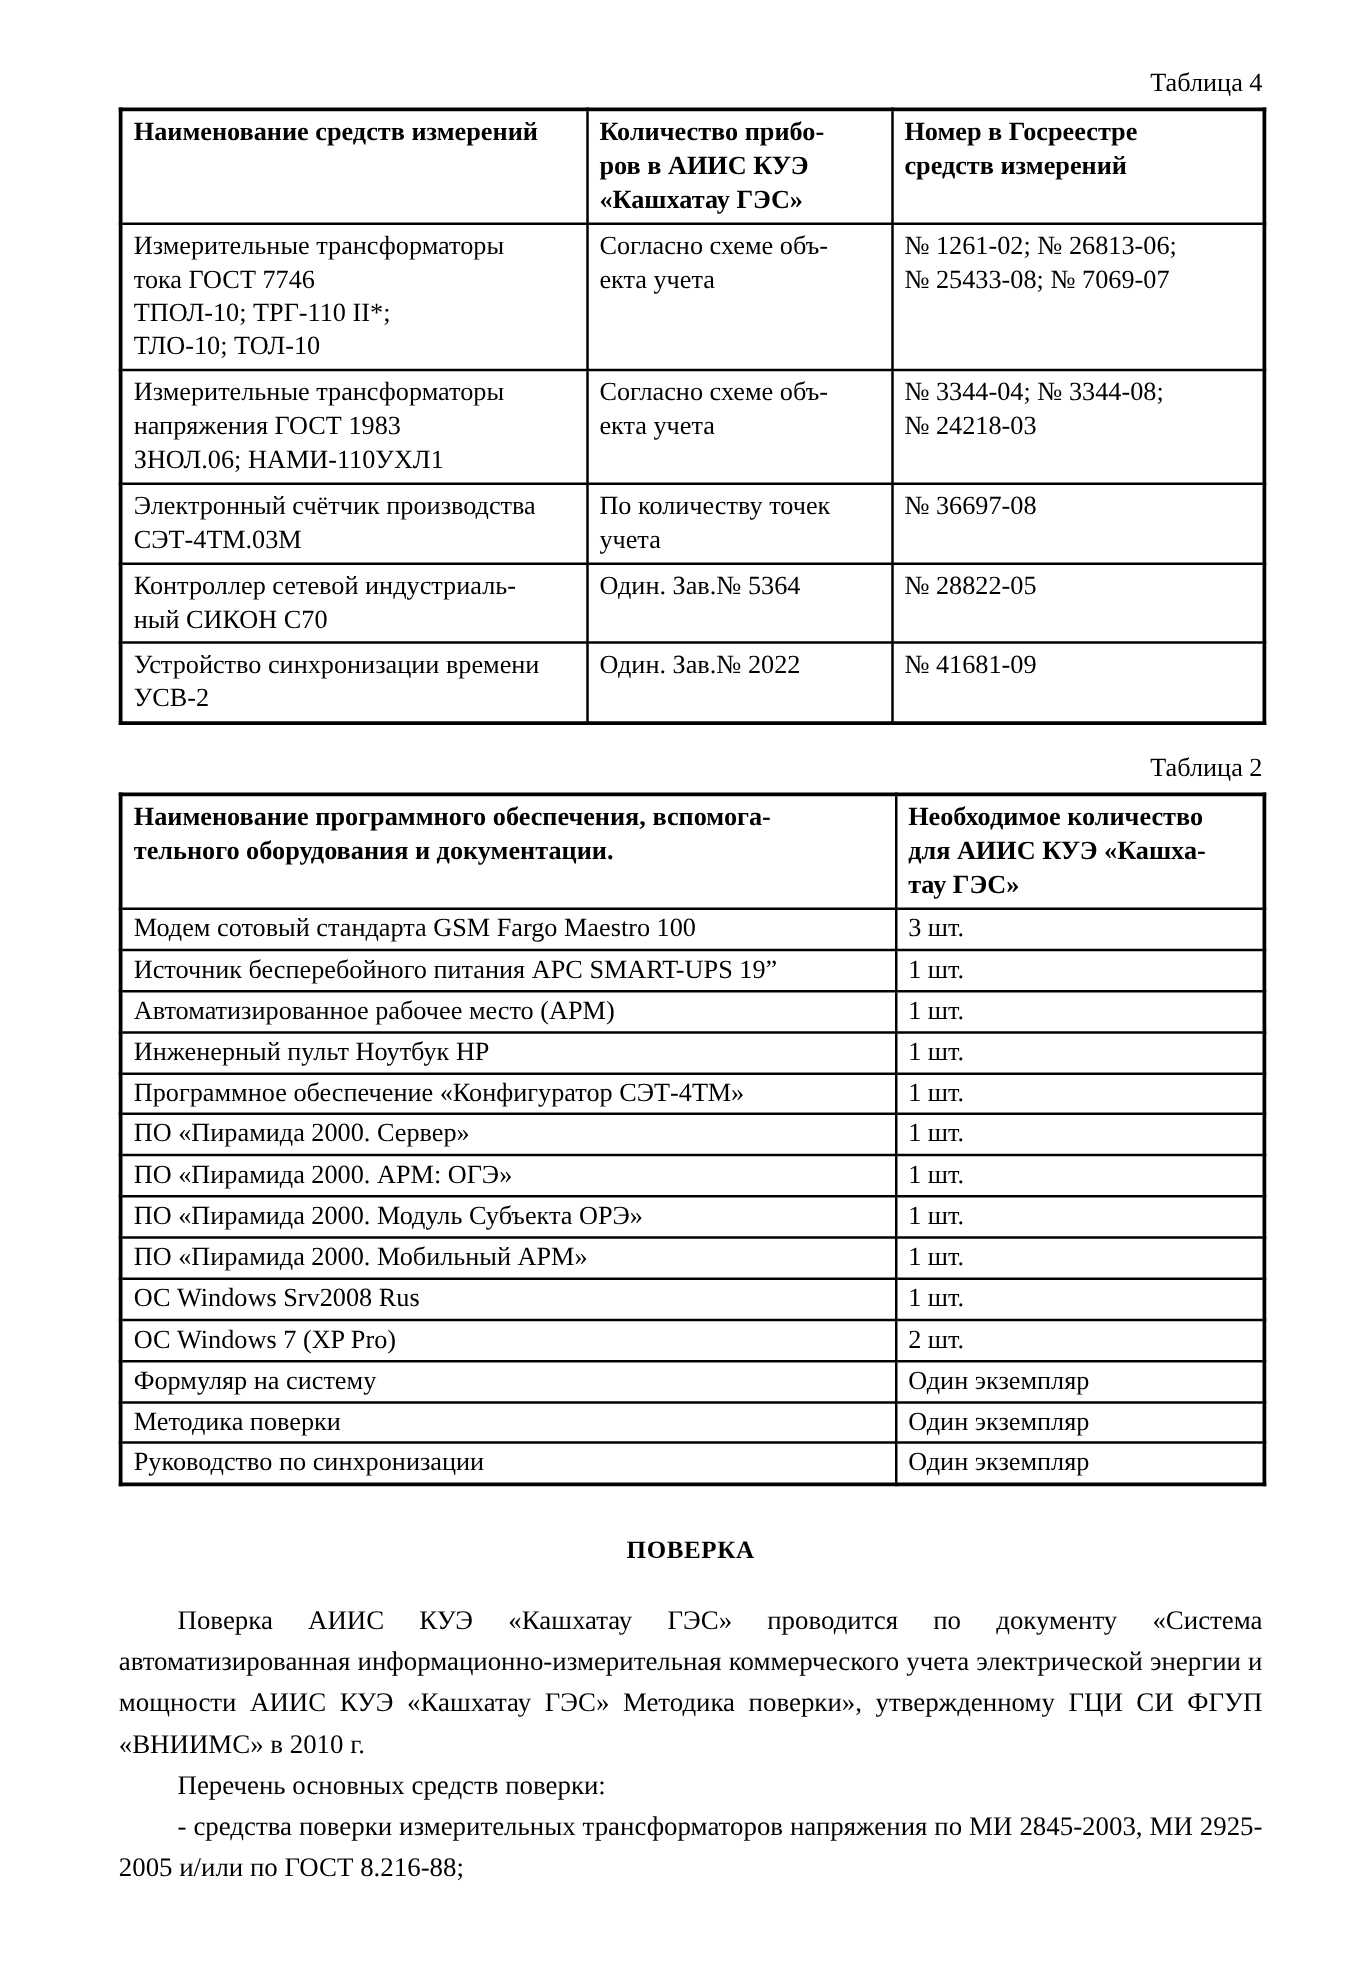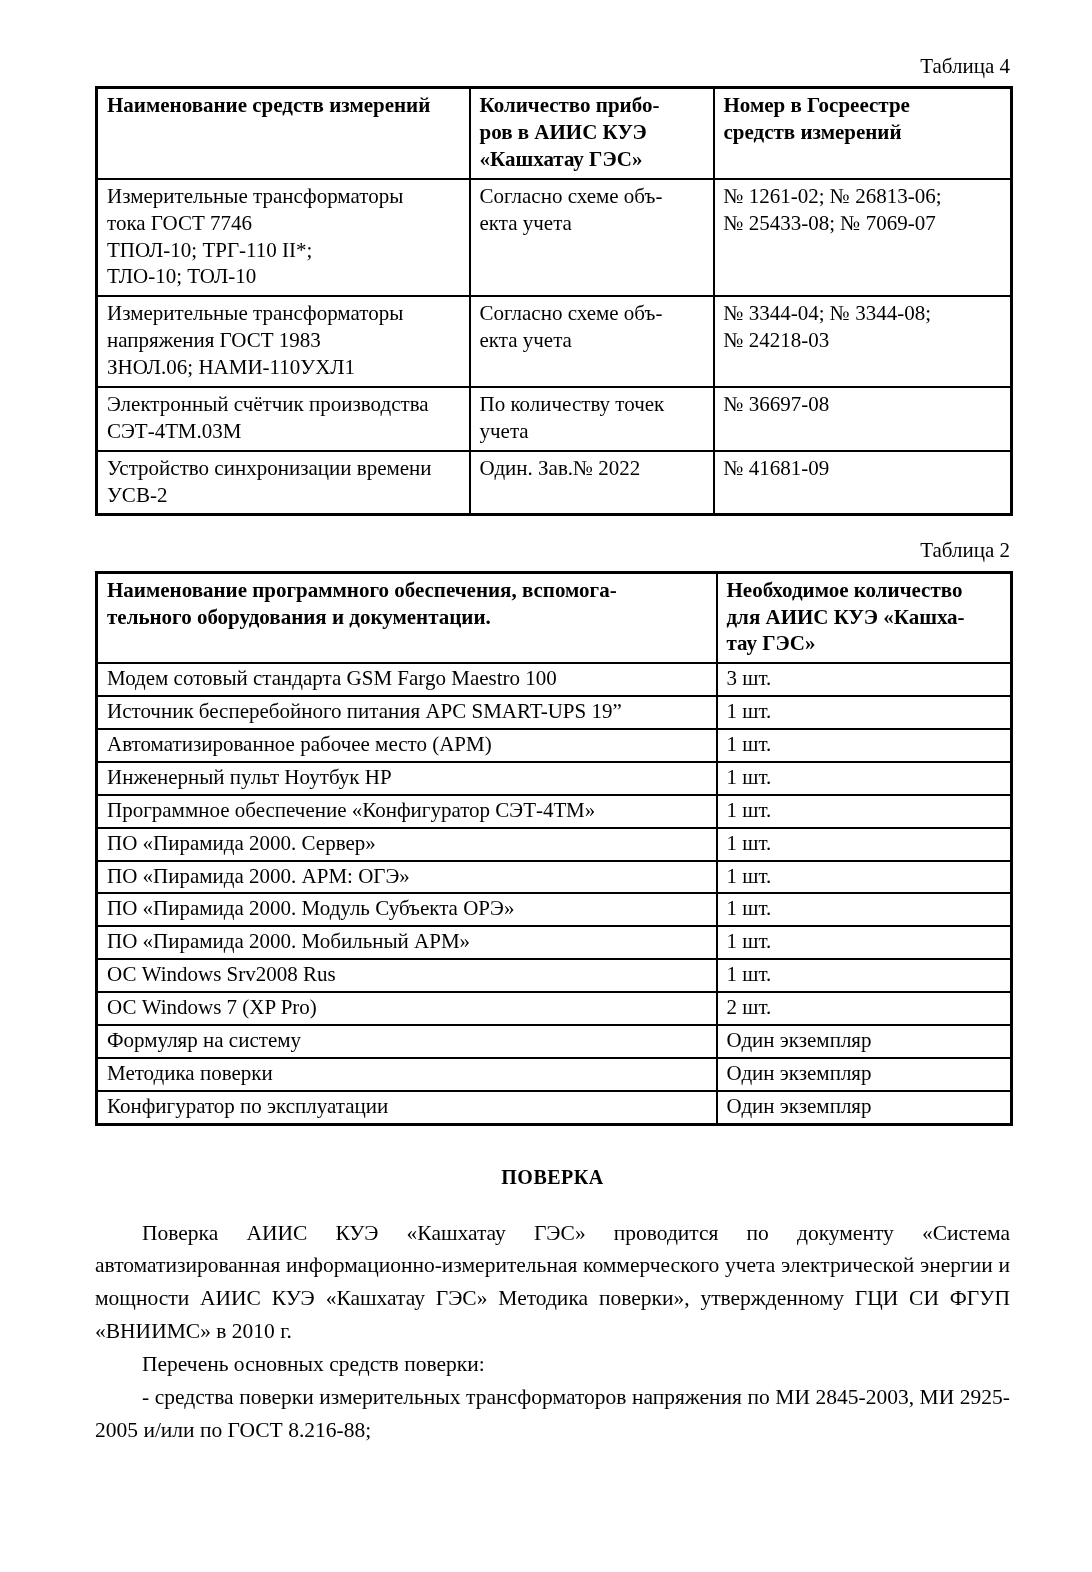--- a/index.html
+++ b/index.html
@@ -113,20 +113,26 @@
 № 24218-03</td>
       </tr>
       <tr>
         <td>Электронный счётчик производства
 СЭТ-4ТМ.03М</td>
         <td>По количеству точек
 учета</td>
         <td>№ 36697-08</td>
       </tr>
       <tr>
+        <td>Контроллер сетевой индустриаль-
+ный СИКОН С70</td>
+        <td>Один. Зав.№ 5364</td>
+        <td>№ 28822-05</td>
+      </tr>
+      <tr>
         <td>Устройство синхронизации времени
 УСВ-2</td>
         <td>Один. Зав.№ 2022</td>
         <td>№ 41681-09</td>
       </tr>
     </tbody>
   </table>
 
   <div class="table-label table-label-2">Таблица 2</div>
 
@@ -191,21 +197,21 @@
       </tr>
       <tr>
         <td>Формуляр на систему</td>
         <td>Один экземпляр</td>
       </tr>
       <tr>
         <td>Методика поверки</td>
         <td>Один экземпляр</td>
       </tr>
       <tr>
-        <td>Конфигуратор по эксплуатации</td>
+        <td>Руководство по синхронизации</td>
         <td>Один экземпляр</td>
       </tr>
     </tbody>
   </table>
 
   <div class="section-heading">ПОВЕРКА</div>
 
   <p class="para">Поверка АИИС КУЭ «Кашхатау ГЭС» проводится по документу «Система автоматизированная информационно-измерительная коммерческого учета электрической энергии и мощности АИИС КУЭ «Кашхатау ГЭС» Методика поверки», утвержденному ГЦИ СИ ФГУП «ВНИИМС» в 2010 г.</p>
   <p class="para">Перечень основных средств поверки:</p>
   <p class="para">- средства поверки измерительных трансформаторов напряжения по МИ 2845-2003, МИ 2925-2005 и/или по ГОСТ 8.216-88;</p>

